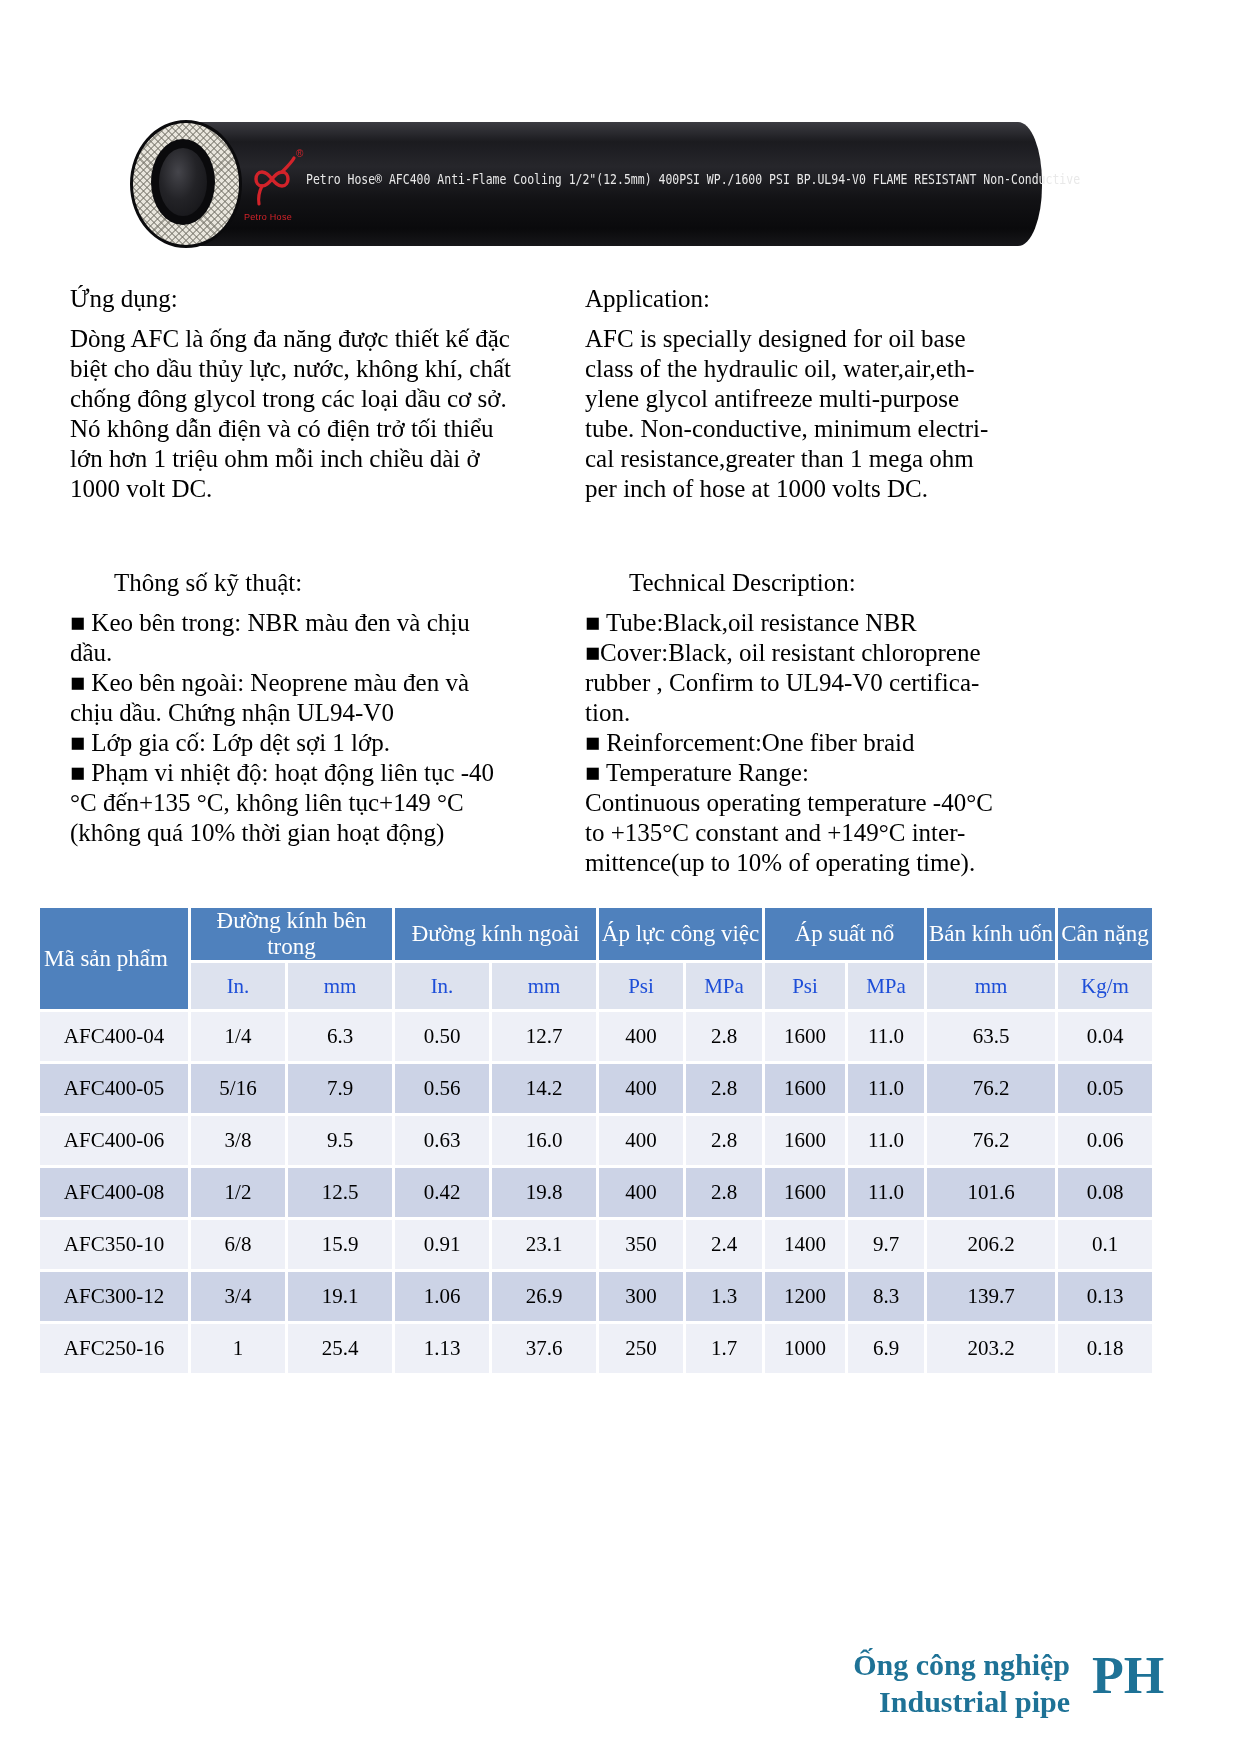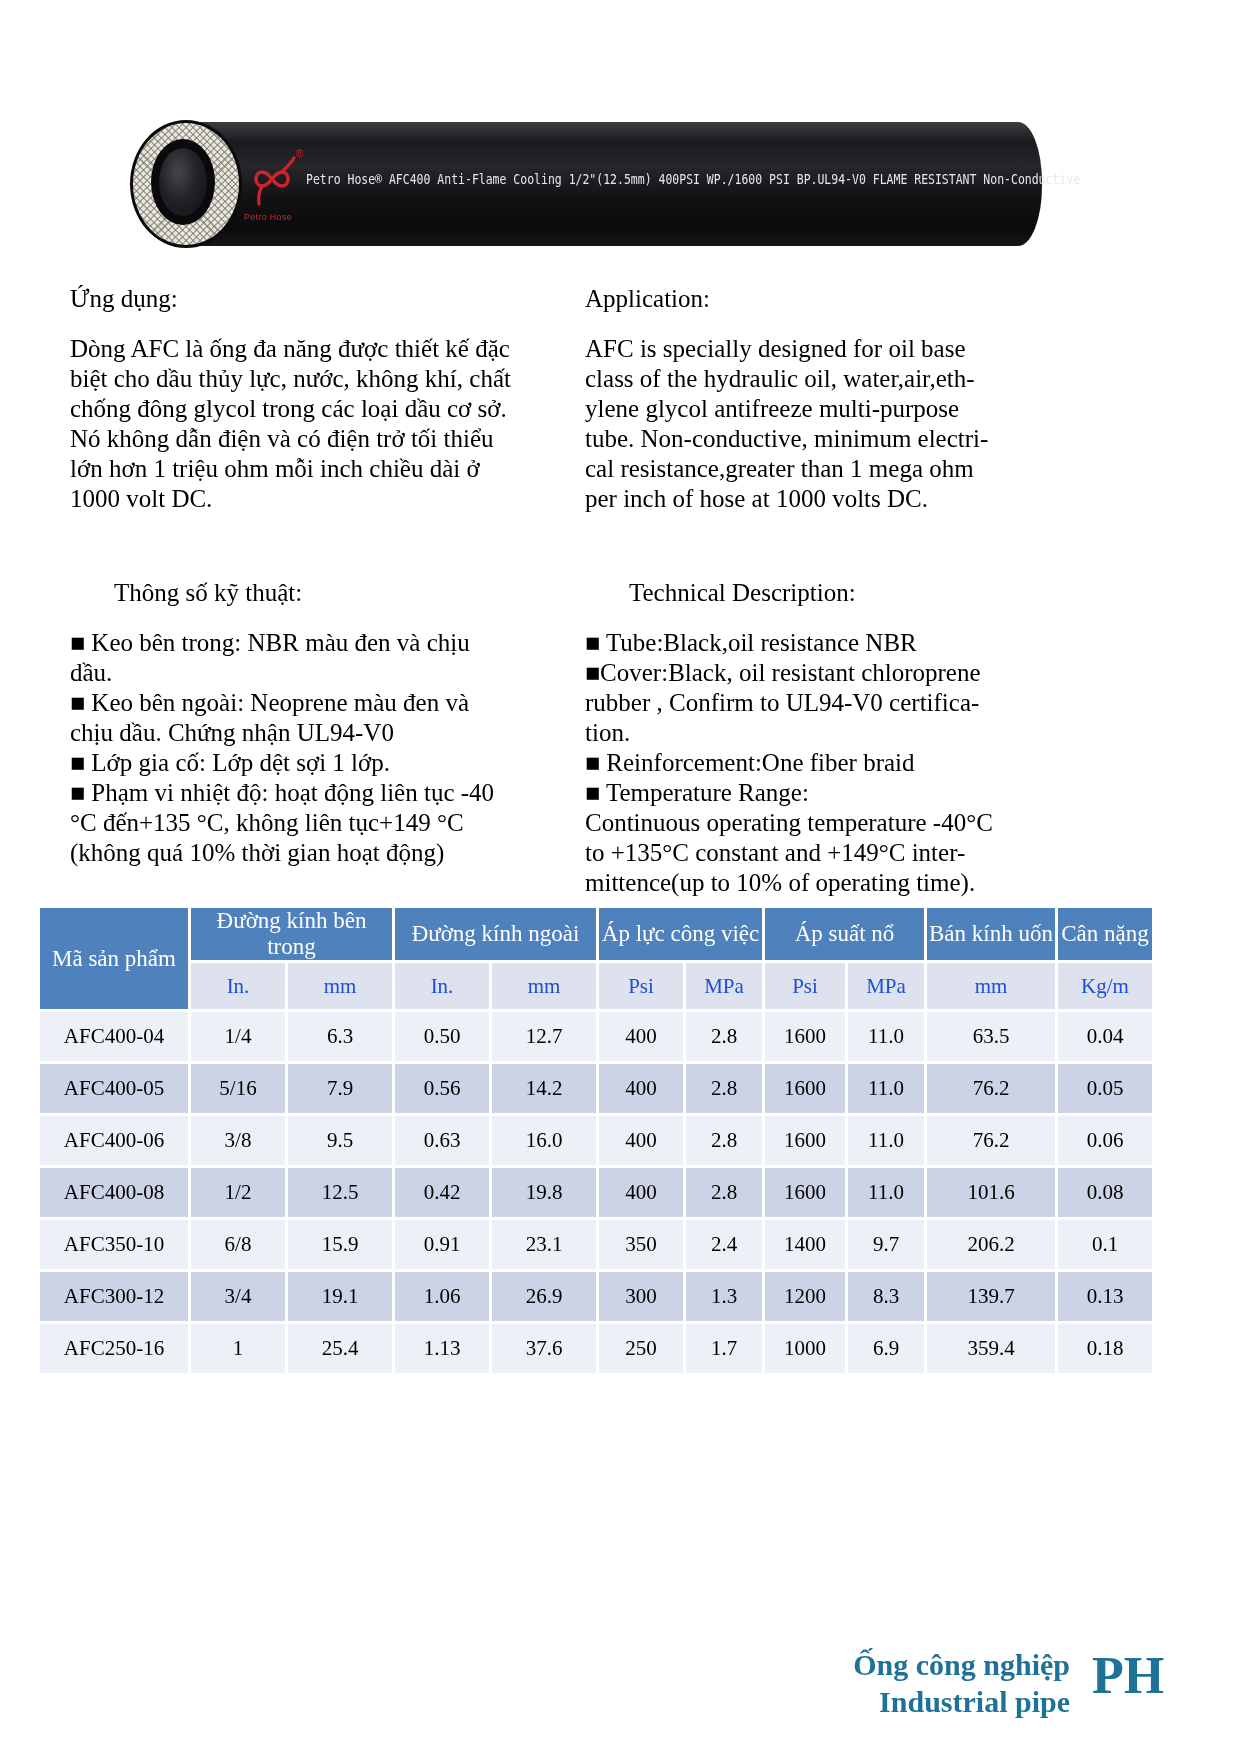--- a/index.html
+++ b/index.html
@@ -60,36 +60,36 @@
   .hose-print{
     position:absolute;left:176px;top:51px;z-index:5;
     color:#e9e9e9;font-family:"DejaVu Sans Mono",monospace;font-size:14px;
     white-space:nowrap;transform:scaleX(.82);transform-origin:left center;
   }
   
   .col{position:absolute;top:284px;font-size:25px;line-height:30px;}
   .col-left{left:70px;width:505px;}
   .col-right{left:585px;width:510px;}
   .col-heading{font-size:25px;line-height:30px;}
-  .para{white-space:pre;margin-top:20px;}
+  .para{white-space:pre;margin-top:10px;}
   .spec-heading{margin-top:64px;margin-left:44px;}
   
   .spec-table{
     position:absolute;left:37px;top:905px;
     border-collapse:separate;border-spacing:3px;table-layout:fixed;
     background:#ffffff;
   }
   .spec-table th,.spec-table td{
     font-family:"Liberation Serif",serif;font-weight:400;
     text-align:center;vertical-align:middle;overflow:hidden;
   }
   .spec-table thead th.group,.spec-table thead th.corner{
     background:var(--header-bg);color:var(--header-text);font-size:23px;height:52px;
   }
-  .spec-table thead th.corner{text-align:left;padding-left:12px;}
+  .spec-table thead th.corner{text-align:left;padding-left:4px;}
   .spec-table thead th.unit{
     background:var(--subheader-bg);color:#1d4ed8;font-size:21px;height:46px;
   }
   .spec-table tbody td{font-size:21px;height:49px;}
   .spec-table tbody tr:nth-child(odd) td{background:var(--row-odd-bg);}
   .spec-table tbody tr:nth-child(even) td{background:var(--row-even-bg);}
   
   .footer-tagline{
     position:absolute;right:170px;top:1646px;text-align:right;
     color:var(--footer-color);font-weight:700;font-size:30px;line-height:37px;
@@ -282,21 +282,21 @@
         <tr>
           <td>AFC250-16</td>
           <td>1</td>
           <td>25.4</td>
           <td>1.13</td>
           <td>37.6</td>
           <td>250</td>
           <td>1.7</td>
           <td>1000</td>
           <td>6.9</td>
-          <td>359.4</td>
+          <td>203.2</td>
           <td>0.18</td>
         </tr>
       </tbody>
   </table>
 
   <div class="footer-tagline">
     <div>Ống công nghiệp</div>
     <div>Industrial pipe</div>
   </div>
   <div class="footer-logo">PH</div>

